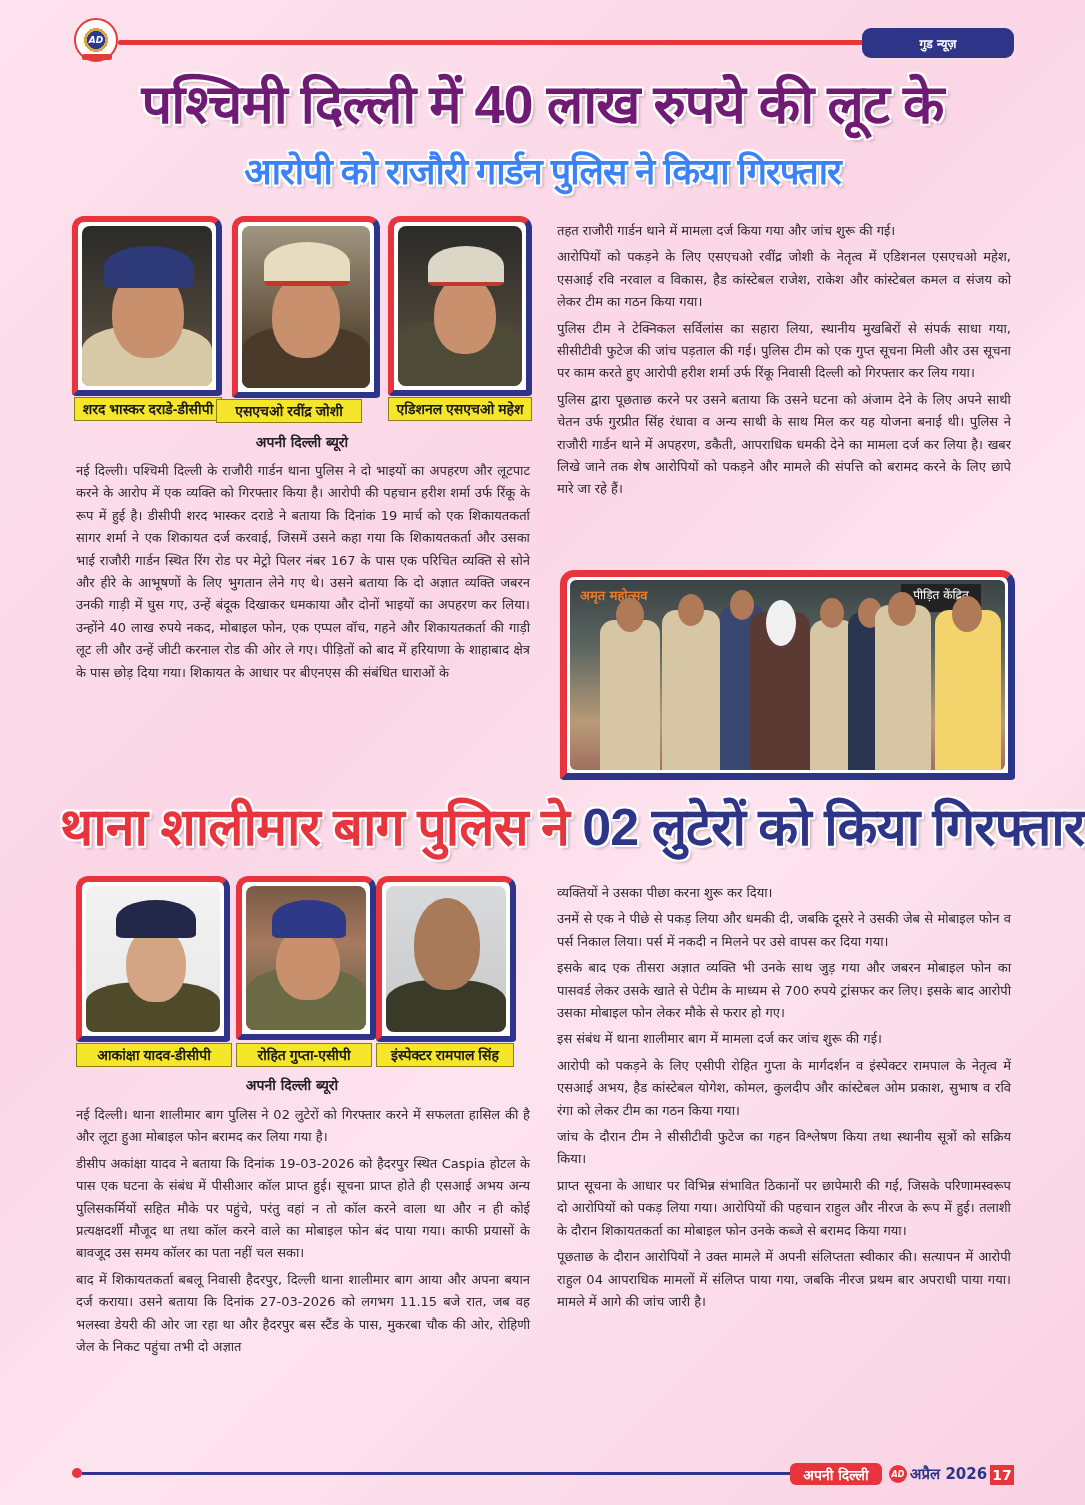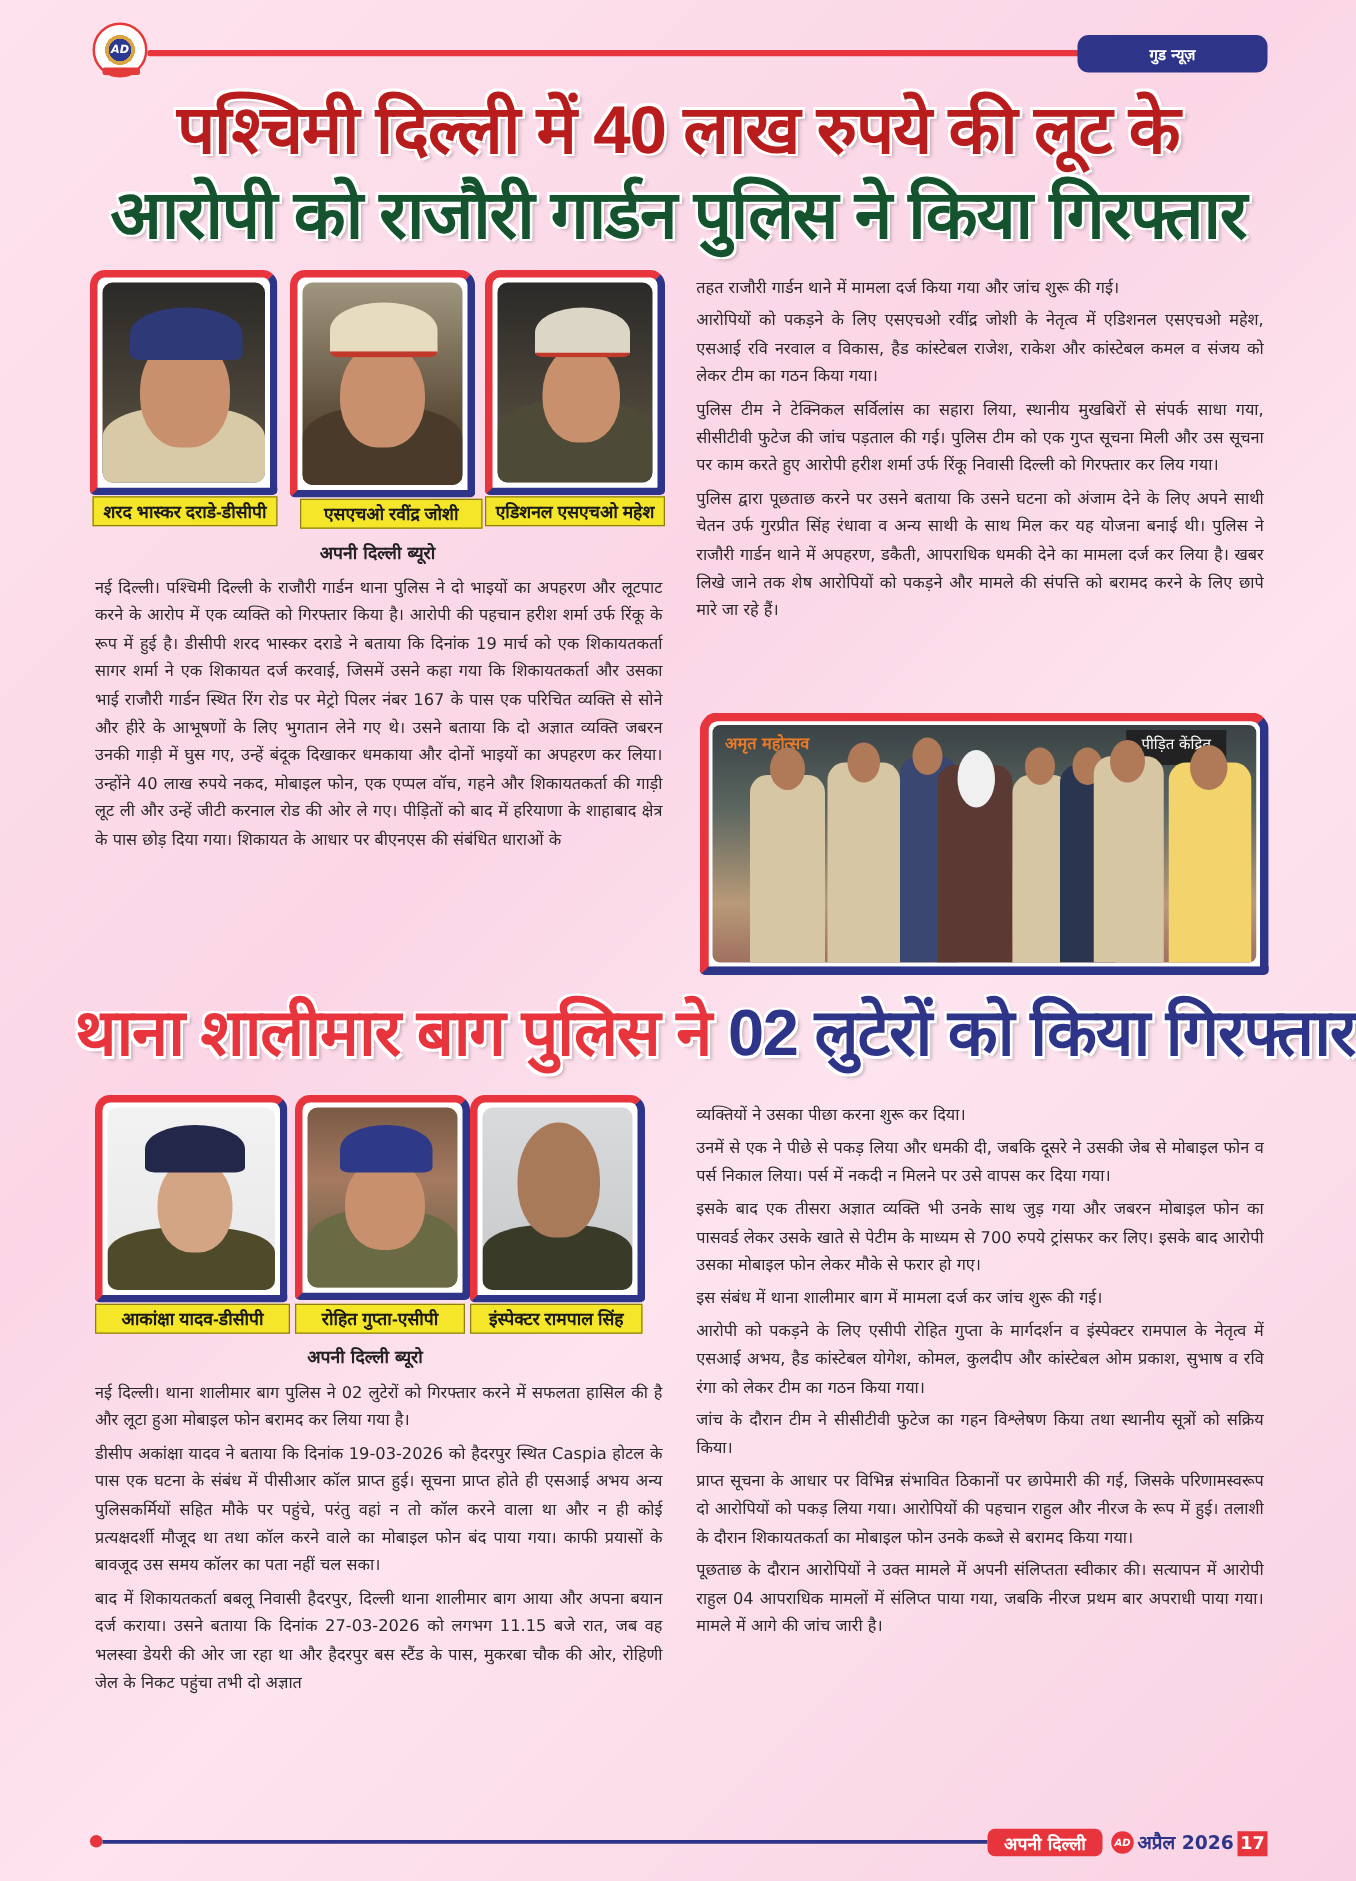--- a/index.html
+++ b/index.html
@@ -34,22 +34,22 @@
     background: #2e3588; color: #fff; font-size: 12px; font-weight: bold;
     display: flex; align-items: center; justify-content: center;
   }
 
   
   .headline {
     font-family: "Liberation Sans", sans-serif; font-weight: bold;
     text-align: center; white-space: nowrap; letter-spacing: -1px;
     text-shadow: 2px 2px 0 #fff, -2px -2px 0 #fff, 2px -2px 0 #fff, -2px 2px 0 #fff, 3px 3px 3px rgba(0,0,0,0.25);
   }
-  .h1a { left: 60px; top: 72px; width: 965px; font-size: 54px; color: #b91c1c; line-height: 64px; }
-  .h1b { left: 60px; top: 140px; width: 965px; font-size: 54px; color: #14532d; line-height: 64px; }
+  .h1a { left: 60px; top: 72px; width: 965px; font-size: 54px; color: #701a75; line-height: 64px; }
+  .h1b { left: 60px; top: 140px; width: 965px; font-size: 36px; color: #3b82f6; line-height: 64px; }
   .h2 { left: 60px; top: 792px; width: 965px; font-size: 52px; line-height: 70px; }
   .h2 .red { color: #e8343c; }
   .h2 .blue { color: #2e3588; }
 
   
   .portrait {
     border-radius: 12px 12px 4px 4px;
     border-top: 6px solid #e8343c; border-left: 6px solid #e8343c;
     border-right: 6px solid #2e3588; border-bottom: 6px solid #2e3588;
     background: #fff; padding: 4px; overflow: hidden;
@@ -141,21 +141,21 @@
 </div>
 <div class="abs caption" style="left:74px; top:397px; width:148px; height:24px;">शरद भास्कर दराडे-डीसीपी</div>
 
 <div class="abs portrait" style="left:232px; top:216px; width:148px; height:182px;">
   <div class="photo ph-mid">
     <div class="body-uni" style="left:0; bottom:0; width:128px; height:62px; background:#4a3a2a;"></div>
     <div class="head" style="left:30px; top:48px; width:68px; height:84px;"></div>
     <div class="cap" style="left:22px; top:16px; width:86px; height:44px; background:#e8dcc0; border-bottom:5px solid #c0392b;"></div>
   </div>
 </div>
-<div class="abs caption" style="left:240px; top:399px; width:146px; height:24px;">एसएचओ रवींद्र जोशी</div>
+<div class="abs caption" style="left:216px; top:399px; width:146px; height:24px;">एसएचओ रवींद्र जोशी</div>
 
 <div class="abs portrait" style="left:388px; top:216px; width:144px; height:180px;">
   <div class="photo ph-dark">
     <div class="body-uni" style="left:0; bottom:0; width:124px; height:66px; background:#4e4a38;"></div>
     <div class="head" style="left:36px; top:50px; width:62px; height:78px;"></div>
     <div class="cap" style="left:30px; top:20px; width:76px; height:40px; background:#dcd6c6; border-bottom:4px solid #c0392b;"></div>
   </div>
 </div>
 <div class="abs caption" style="left:388px; top:397px; width:144px; height:24px;">एडिशनल एसएचओ महेश</div>
 

